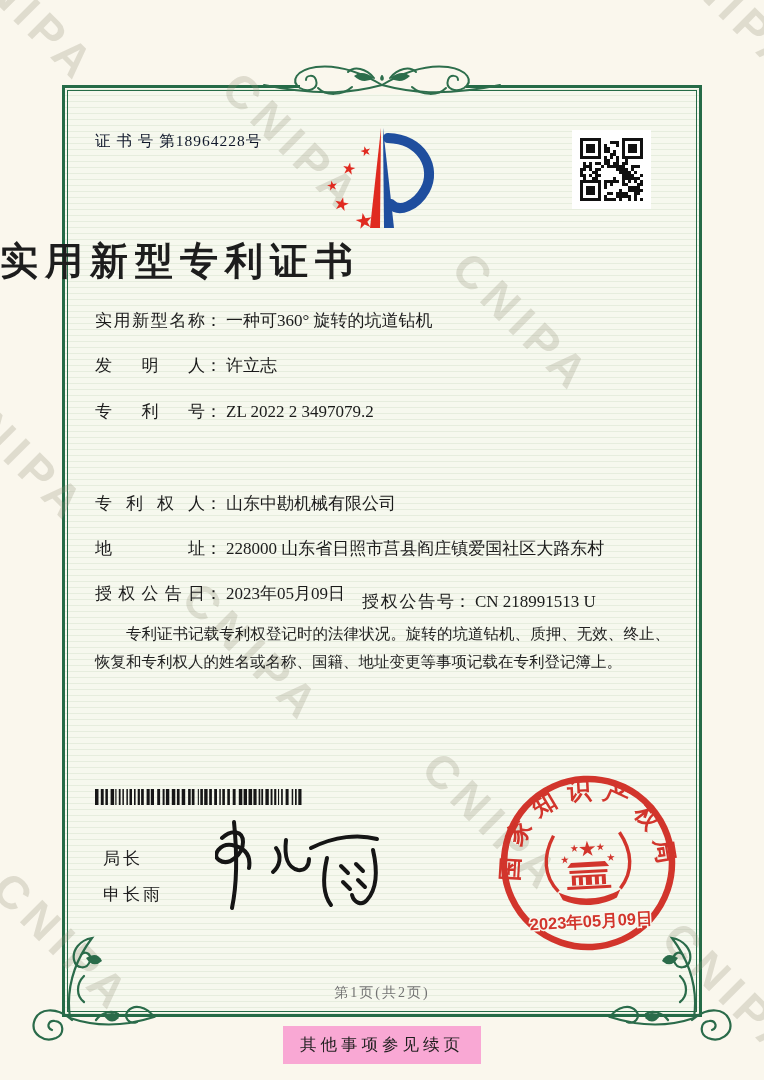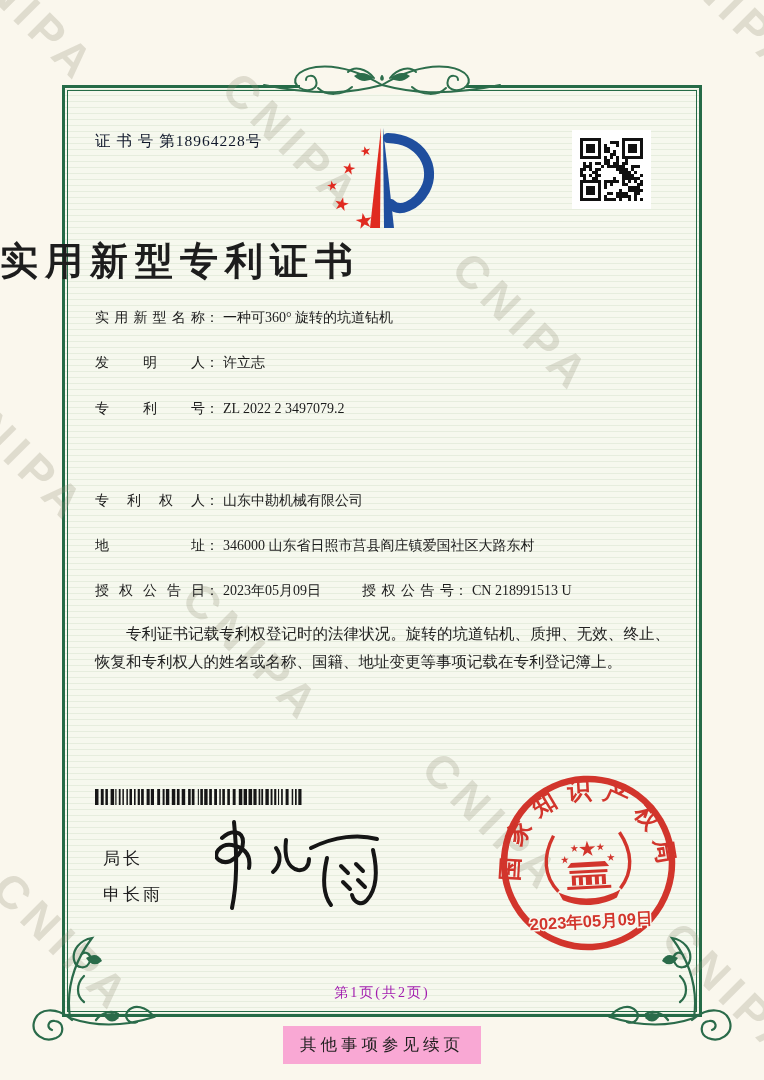--- a/index.html
+++ b/index.html
@@ -14,32 +14,32 @@
            #f6f8ee;}
   #frame::before{content:"";position:absolute;inset:2px;border:1px solid #256b47;}
   
   .wm{position:absolute;z-index:2;font-family:"Liberation Sans","DejaVu Sans",sans-serif;
       font-weight:700;font-size:46px;letter-spacing:7px;color:rgba(148,142,120,.26);
       transform:rotate(45deg);white-space:nowrap;pointer-events:none;}
   
   .abs{position:absolute;z-index:3;}
   #cert-no{left:95px;top:131px;font-size:15.5px;letter-spacing:1px;color:#0f172a;}
   #title{left:0;top:236px;width:764px;font-size:38px;font-weight:700;letter-spacing:7px;}
-  .frow{position:absolute;z-index:3;left:95px;width:580px;font-size:14px;color:#1b1b1b;white-space:nowrap;}
+  .frow{position:absolute;z-index:3;left:95px;width:580px;font-size:17px;color:#1b1b1b;white-space:nowrap;}
   .flabel{display:inline-block;width:110px;text-align:justify;text-align-last:justify;}
   .flabel2{display:inline-block;width:92px;text-align:justify;text-align-last:justify;}
   .fval{margin-left:4px;}
-  .grp2{position:absolute;left:267px;top:0;}
+  .grp2{position:absolute;left:267px;top:8px;}
   #paras{left:95px;top:620px;width:575px;font-size:15.5px;line-height:1.78;color:#222;}
   #paras p{margin:0 0 2px 0;text-indent:2em;text-align:justify;}
   #sig-title{left:103px;top:847px;font-size:17px;letter-spacing:3px;color:#222;
              font-family:Liberation Sans, sans-serif;}
   #sig-name{left:103px;top:883px;font-size:17px;letter-spacing:3px;color:#222;
             font-family:Liberation Mono, monospace;}
-  #page-ind{left:0;top:984px;width:764px;text-align:center;font-size:14px;letter-spacing:2px;color:#a21caf;}
+  #page-ind{left:0;top:984px;width:764px;text-align:center;font-size:14px;letter-spacing:2px;color:#737373;}
   #cont-box{left:283px;top:1026px;width:198px;height:38px;background:#f9a8d4;z-index:3;
             display:flex;align-items:center;justify-content:center;
             font-size:16.5px;letter-spacing:4px;color:#1e1e1e;}
   #seal{left:495px;top:770px;z-index:5;transform:rotate(-3deg);}
   #qr{left:572px;top:130px;z-index:3;}
   #barcode{left:95px;top:789px;z-index:3;}
   #logo{left:318px;top:124px;z-index:3;}
   #orn-patch{left:300px;top:82px;width:166px;height:12px;background:#faf7ed;z-index:3;}
   .orn{z-index:4;}
   svg{display:block;}
@@ -360,21 +360,21 @@
   <div class="frow" style="top:354px">
     <span class="flabel">发明人</span><span>：</span><span class="fval">许立志</span>
   </div>
   <div class="frow" style="top:400px">
     <span class="flabel">专利号</span><span>：</span><span class="fval">ZL 2022 2 3497079.2</span>
   </div>
   <div class="frow" style="top:492px">
     <span class="flabel">专利权人</span><span>：</span><span class="fval">山东中勘机械有限公司</span>
   </div>
   <div class="frow" style="top:537px">
-    <span class="flabel">地址</span><span>：</span><span class="fval">346000 山东省日照市莒县阎庄镇爱国社区大路东村</span>
+    <span class="flabel">地址</span><span>：</span><span class="fval">228000 山东省日照市莒县阎庄镇爱国社区大路东村</span>
   </div>
   <div class="frow" style="top:582px">
     <span class="flabel">授权公告日</span><span>：</span><span class="fval">2023年05月09日</span>
     <span class="grp2">
       <span class="flabel2">授权公告号</span><span>：</span><span class="fval">CN 218991513 U</span>
     </span>
   </div>
 
   <div id="paras" class="abs">
     <p>专利证书记载专利权登记时的法律状况。旋转的坑道钻机、质押、无效、终止、恢复和专利权人的姓名或名称、国籍、地址变更等事项记载在专利登记簿上。</p>

